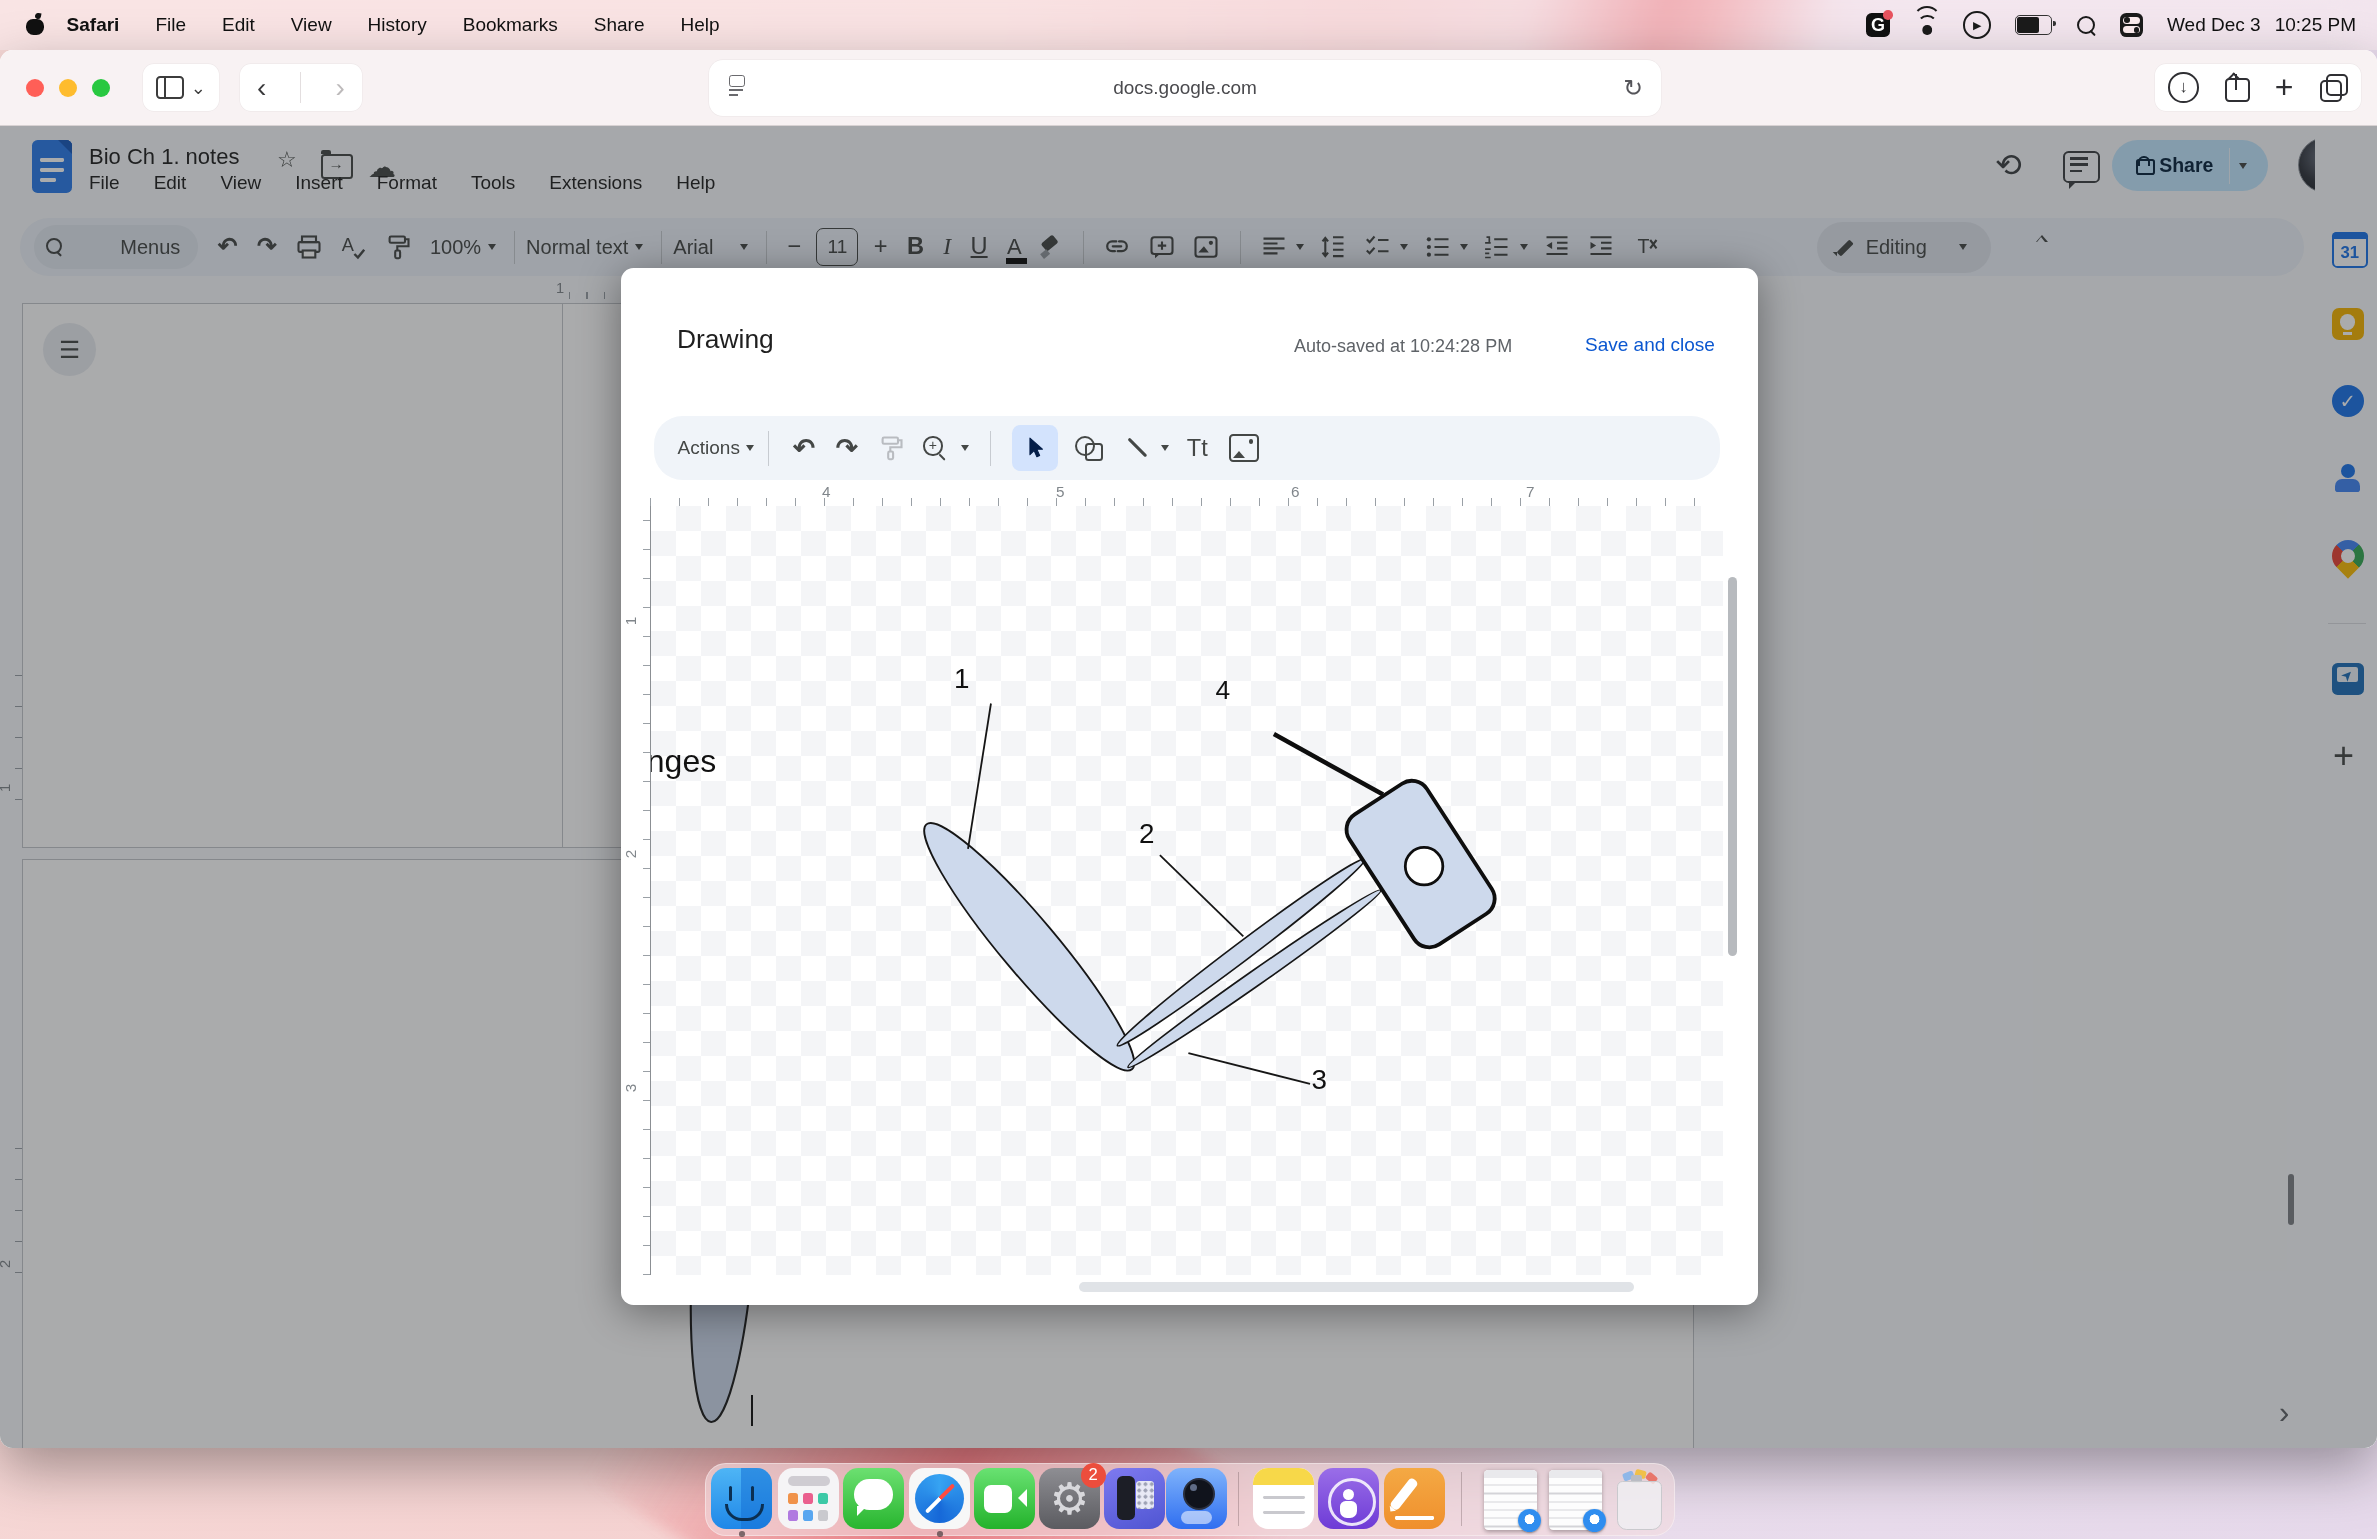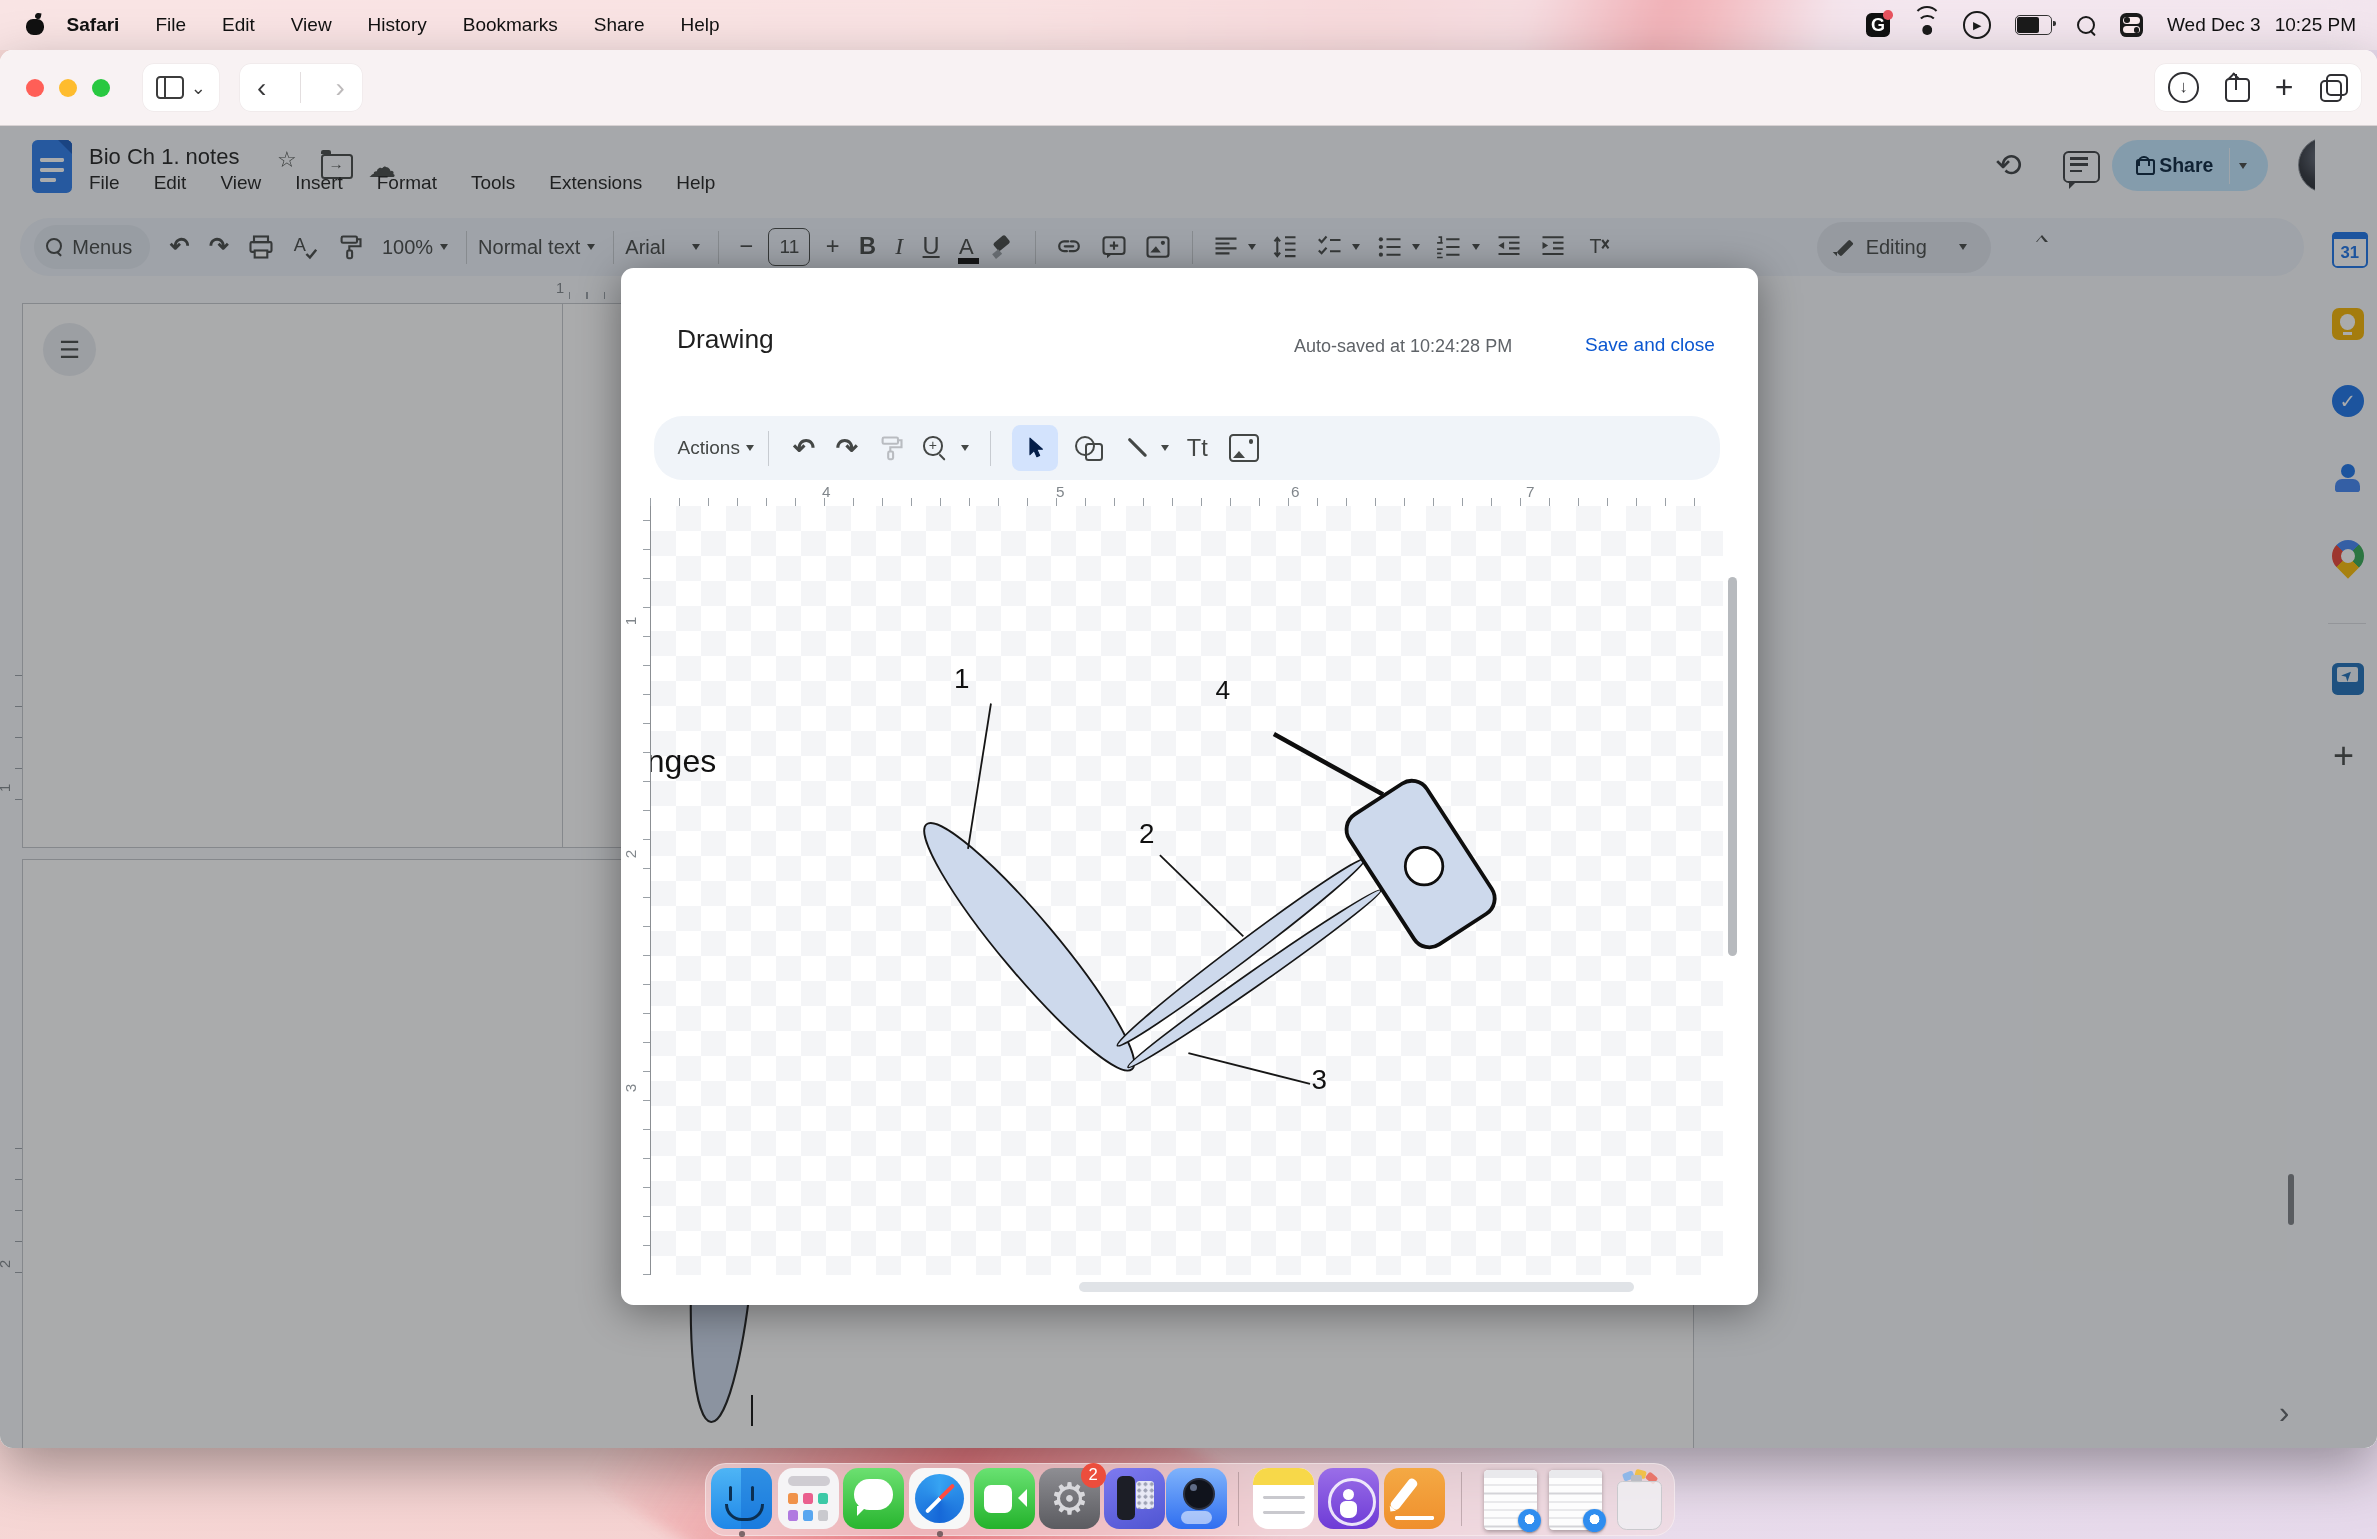--- a/index.html
+++ b/index.html
@@ -86,21 +86,21 @@
   .cmt i{position:absolute;left:4.9px;height:2.4px;background:#3c4043;width:18px;}
   #sharebtn{left:2112px;top:14px;width:156px;height:51px;background:#c2e7ff;border-radius:26px;display:flex;align-items:center;}
   .lock{width:15.3px;height:19.5px;position:relative;margin:0 8.3px 0 23.6px;}
   .lock i{position:absolute;left:0;bottom:0;width:15.3px;height:11.8px;border:2.1px solid #07233d;border-radius:2.8px;}
   .lock:before{content:"";position:absolute;left:2.8px;top:0;width:7.6px;height:8.3px;border:2.1px solid #07233d;border-bottom:none;border-radius:5.6px 5.6px 0 0;}
   #sharelabel{font-size:19.5px;font-weight:bold;color:#07233d;}
   .share-div{width:1px;height:36px;background:#eef6fd;margin-left:15.3px;}
   #avatar{left:2298px;top:11px;width:54px;height:54px;border-radius:50%;background:radial-gradient(circle at 45% 35%,#6b7280 0%,#30343c 55%,#171a20 100%);border:1.4px solid #8a8f98;}
   
   #dtoolbar{left:19.5px;top:92px;width:2284px;height:58px;background:#edf2fa;border-radius:29px;display:flex;align-items:center;color:#444746;}
-  .menuschip{margin-left:14px;height:44px;border-radius:22px;background:#e2e8f0;display:flex;align-items:center;padding:0 18px 0 12.5px;}
+  .menuschip{margin-left:14px;height:44px;border-radius:22px;background:#e2e8f0;display:flex;align-items:center;padding:0 18px 0 12.5px;gap:48px;}
   .mag{width:18px;height:18px;position:relative;margin-right:8.3px;}
   .mag i{position:absolute;left:0;top:0;width:11.8px;height:11.8px;border:2.1px solid #444746;border-radius:50%;}
   .mag:after{content:"";position:absolute;right:1.4px;bottom:0.7px;width:6.3px;height:2.1px;background:#444746;border-radius:1.4px;transform:rotate(45deg);}
   .tbt{font-size:20px;color:#444746;} 
   .tbi{font-size:23.6px;color:#444746;margin:0 9.7px;line-height:1;}
   .sep{width:1px;height:33px;background:#c7cbd1;margin:0 11px;}
   .caret{width:0;height:0;border-left:4.9px solid transparent;border-right:4.9px solid transparent;border-top:6.3px solid #444746;margin:0 7px;}
   .fsbox{width:40px;height:36px;border:1.7px solid #444746;border-radius:7px;display:flex;align-items:center;justify-content:center;font-size:19px;margin:0 5.6px;}
   .u-letter{text-decoration:underline;}
   .a-color{position:relative;margin:0 9.7px;font-size:22px;line-height:1;}
@@ -279,20 +279,29 @@
       <div class="abs tl g"></div>
       <div class="abs chrome-pill flex" style="left:143px;width:76px;justify-content:center;gap:7px;">
         <div class="sb-glyph"></div>
         <span style="font-size:18px;color:#3c3c3c;">⌄</span>
       </div>
       <div class="abs chrome-pill flex" style="left:240px;width:122px;justify-content:space-around;">
         <span class="navchev">‹</span>
         <span style="width:1px;height:31px;background:#e3dedf;"></span>
         <span class="navchev dis">›</span>
       </div>
+      <div class="abs" id="urlbar">
+        <div class="reader">
+            <i></i>
+            <b></b>
+            <b></b>
+          </div>
+        <span>docs.google.com</span>
+        <span class="reload">↻</span>
+      </div>
       <div class="abs chrome-pill flex" style="left:2155px;width:206px;justify-content:space-around;">
         <div class="dl-ic">↓</div>
         <div class="share-ic">
             <i></i>
             <b></b>
           </div>
         <span class="plus-ic">+</span>
         <div class="tabs-ic">
             <i></i>
             <b></b>

